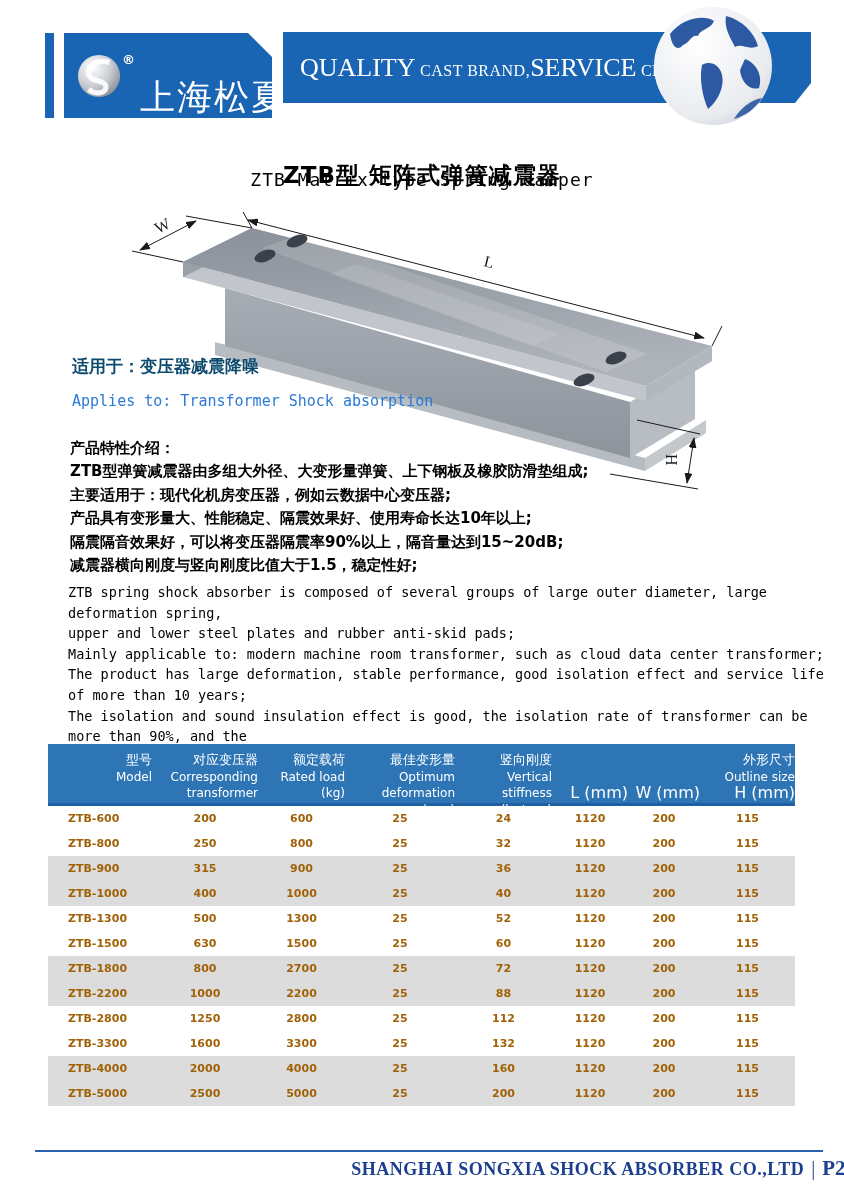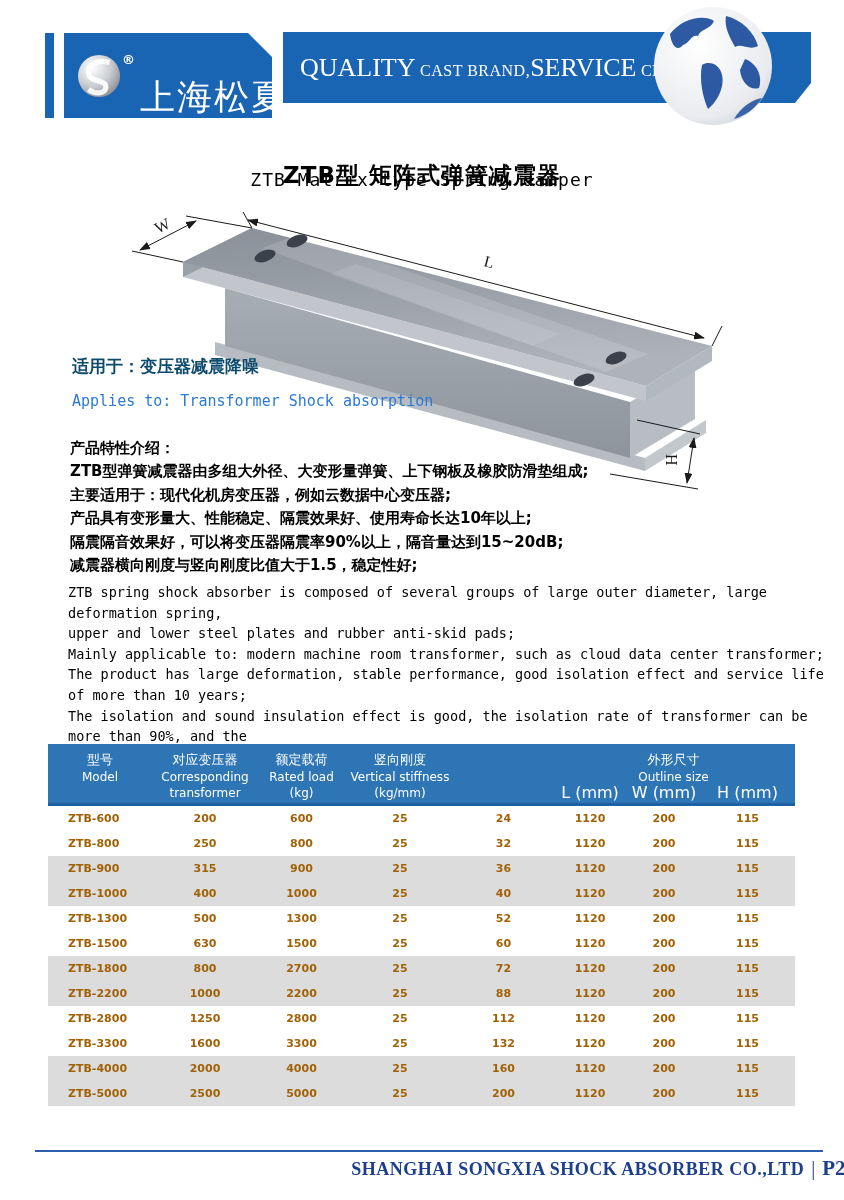--- a/index.html
+++ b/index.html
@@ -45,21 +45,21 @@
   
   .desc{position:absolute;left:68px;top:582px;font-size:13.5px;line-height:20.6px;
         font-family:"DejaVu Sans Mono",monospace;}
   .desc strong{font-size:14.5px;}
 
   
   .spec-table{position:absolute;left:48px;top:744px;width:747px;}
   .thead{display:grid;grid-template-columns:104px 106px 87px 110px 97px 76px 72px 95px;
          background:#2e75b6;color:#fff;height:62px;box-sizing:border-box;
          border-bottom:3px solid #1f5fa3;padding-top:8px;}
-  .th{text-align:center;font-size:13px;line-height:16.5px;}
+  .th{text-align:right;font-size:13px;line-height:16.5px;}
   .th .en,.th .unit{font-size:12px;font-weight:normal;}
   .th-outline{grid-column:6/9;}
   .lwh{display:grid;grid-template-columns:76px 72px 95px;font-size:16px;line-height:16.5px;}
   .tbody .tr{display:grid;grid-template-columns:104px 106px 87px 110px 97px 76px 72px 95px;
              height:25px;align-items:center;font-size:11px;font-weight:bold;color:#a16207;}
   .tr .td{text-align:center;}
   .tr .td.model{text-align:left;padding-left:20px;}
   .tr.shaded{background:#dcdcdc;}
 
   
@@ -224,20 +224,25 @@
       <div class="th">
         <div>对应变压器</div>
         <div class="en">Corresponding transformer</div>
       </div>
       <div class="th">
         <div>额定载荷</div>
         <div class="en">Rated load</div>
         <div class="unit">(kg)</div>
       </div>
       <div class="th">
+        <div>最佳变形量</div>
+        <div class="en">Optimum deformation</div>
+        <div class="unit">(mm)</div>
+      </div>
+      <div class="th">
         <div>竖向刚度</div>
         <div class="en">Vertical stiffness</div>
         <div class="unit">(kg/mm)</div>
       </div>
       <div class="th th-outline">
         <div>外形尺寸</div>
         <div class="en">Outline size</div>
         <div class="lwh">
           <span>L (mm)</span>
           <span>W (mm)</span>

